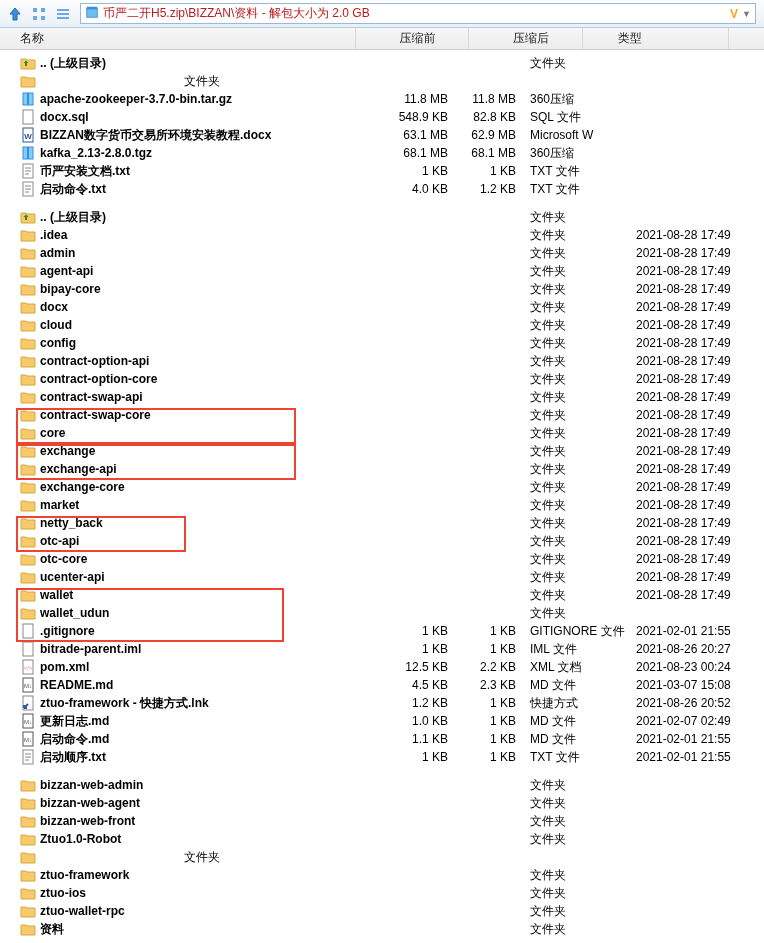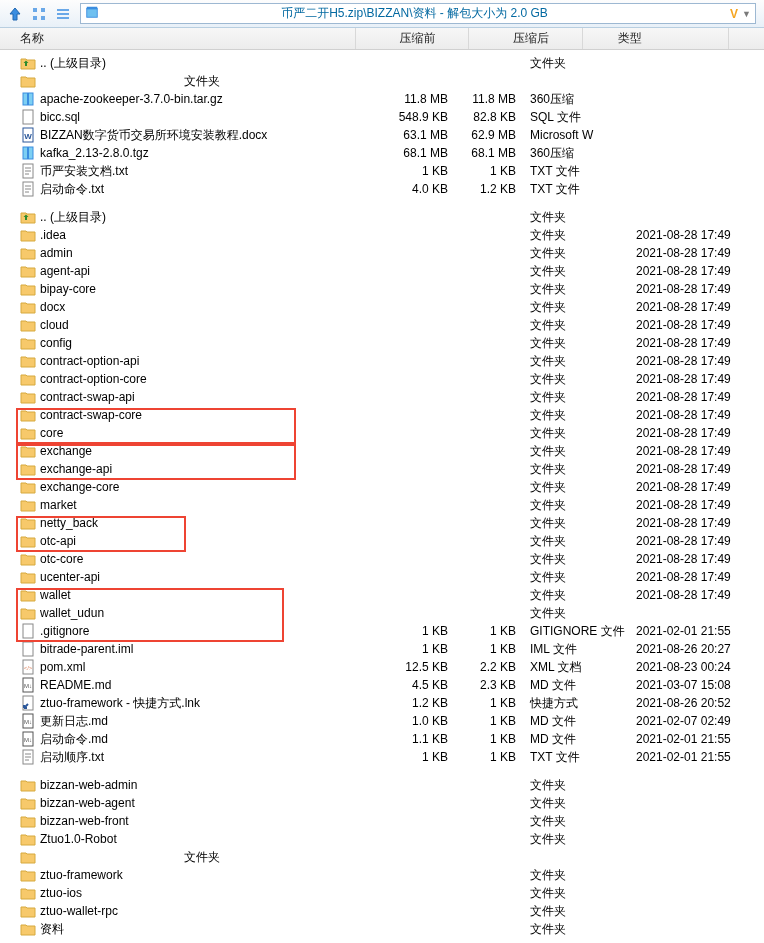--- a/index.html
+++ b/index.html
@@ -2,37 +2,37 @@
 <html><head>
 <meta charset="utf-8">
 <style>
   * { box-sizing: border-box; margin: 0; padding: 0; }
   body { font-family: "Microsoft YaHei", "SimSun", Tahoma, sans-serif; font-size: 12px; background: #fff; width: 764px; }
   .toolbar { display: flex; align-items: center; background: linear-gradient(#fdfdfd,#e8f0f8); border-bottom: 1px solid #b8cee0; height: 28px; padding: 0 4px; }
   .tb-btn { display: flex; align-items: center; justify-content: center; width: 22px; height: 22px; margin-right: 2px; cursor: pointer; }
   .tb-btn svg { width: 16px; height: 16px; }
   .addr-wrap { flex: 1; display: flex; align-items: center; background: #fff; border: 1px solid #9db8d2; height: 21px; margin: 0 4px; padding: 0 4px; }
   .addr-icon { margin-right: 4px; }
-  .addr-text { flex: 1; white-space: nowrap; overflow: hidden; color: #0369a1; text-align: center; }
+  .addr-text { flex: 1; white-space: nowrap; overflow: hidden; color: #b91c1c; }
   .addr-ctrl { display: flex; align-items: center; }
   .addr-ctrl span { margin-left: 4px; }
   .check { color: #f5a623; font-weight: bold; }
   .dd { color: #7a7a7a; font-size: 9px; }
   .header { display: flex; align-items: center; background: linear-gradient(#f7f7f7,#ececec); border-bottom: 1px solid #d0d0d0; height: 22px; color: #222; gap: 27px; }
   .col-name { width: 382px; padding-left: 20px; }
   .col-pre  { width: 68px; text-align: right; padding-right: 6px; }
   .col-post { width: 68px; text-align: right; padding-right: 6px; }
   .col-type { width: 106px; padding-left: 8px; }
   .col-date { flex: 1; padding-left: 8px; }
   .vsep { width: 1px; height: 100%; background: #d8d8d8; }
   .list { padding: 4px 0; }
   .group-gap { height: 10px; }
   .row { display: flex; align-items: center; height: 18px; position: relative; padding-left: 20px; }
   .icon { width: 16px; height: 16px; margin-right: 4px; display:flex; align-items:center; justify-content:center; }
-  .cell-name { width: 346px; white-space: nowrap; overflow: hidden; }
+  .cell-name { width: 346px; white-space: nowrap; overflow: hidden; font-weight: bold; }
   .cell-pre  { width: 68px; text-align: right; padding-right: 6px; }
   .cell-post { width: 68px; text-align: right; padding-right: 6px; }
   .cell-type { width: 106px; padding-left: 8px; white-space: nowrap; overflow: hidden; }
   .cell-date { flex: 1; padding-left: 8px; white-space: nowrap; }
   
   .hl { position: absolute; border: 2px solid #e43; pointer-events: none; }
   .list-area { position: relative; }
   
   .folder-svg { fill:#f7c96b; stroke:#d6a93f; }
   .file-svg   { fill:#ffffff; stroke:#888; }
@@ -126,21 +126,21 @@
         <span class="cell-post">11.8 MB</span>
         <span class="cell-type">360压缩</span>
         <span class="cell-date"></span>
       </div>
       <div class="row">
         <span class="icon">
           <svg width="16" height="16" viewBox="0 0 16 16">
             <rect x="3" y="1" width="10" height="14" class="file-svg"></rect>
           </svg>
         </span>
-        <span class="cell-name">bicc.sql</span>
+        <span class="cell-name">docx.sql</span>
         <span class="cell-pre">548.9 KB</span>
         <span class="cell-post">82.8 KB</span>
         <span class="cell-type">SQL 文件</span>
         <span class="cell-date"></span>
       </div>
       <div class="row">
         <span class="icon">
           <svg width="16" height="16" viewBox="0 0 16 16">
             <rect x="3" y="1" width="10" height="14" fill="#fff" stroke="#2b579a"></rect>
             <text x="8" y="12" font-size="8" text-anchor="middle" fill="#2b579a" font-weight="bold">W</text>

